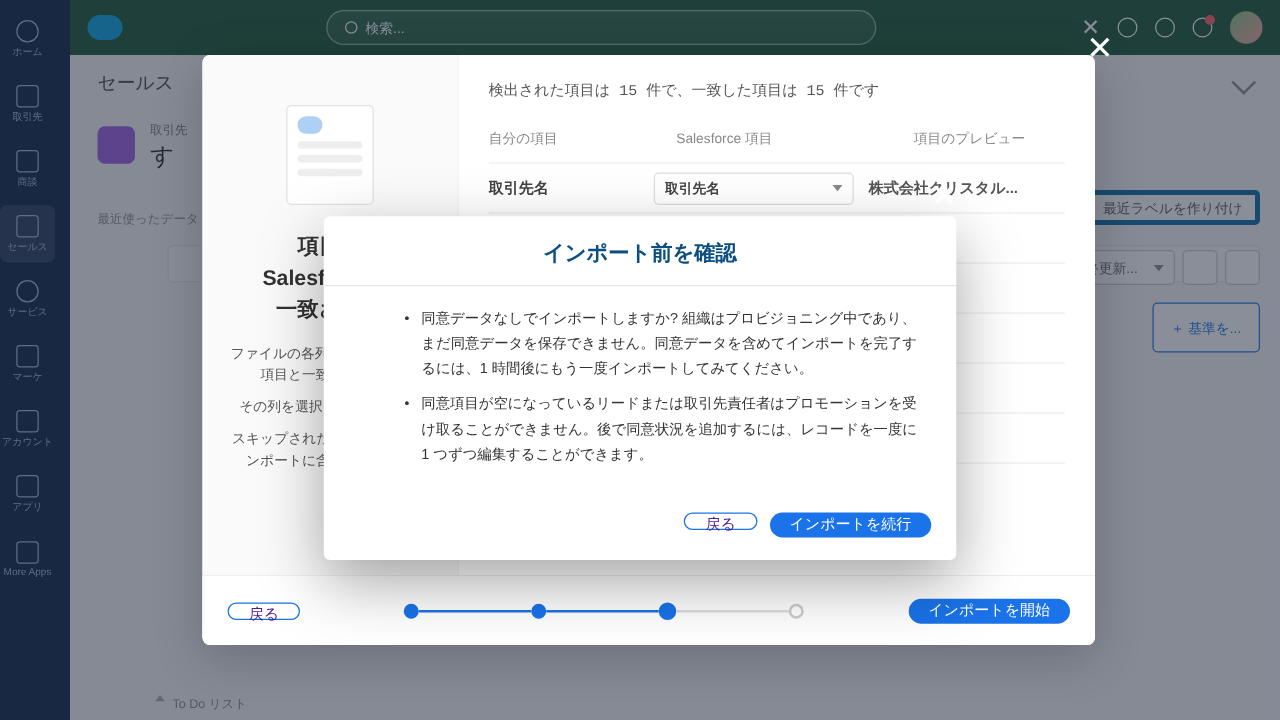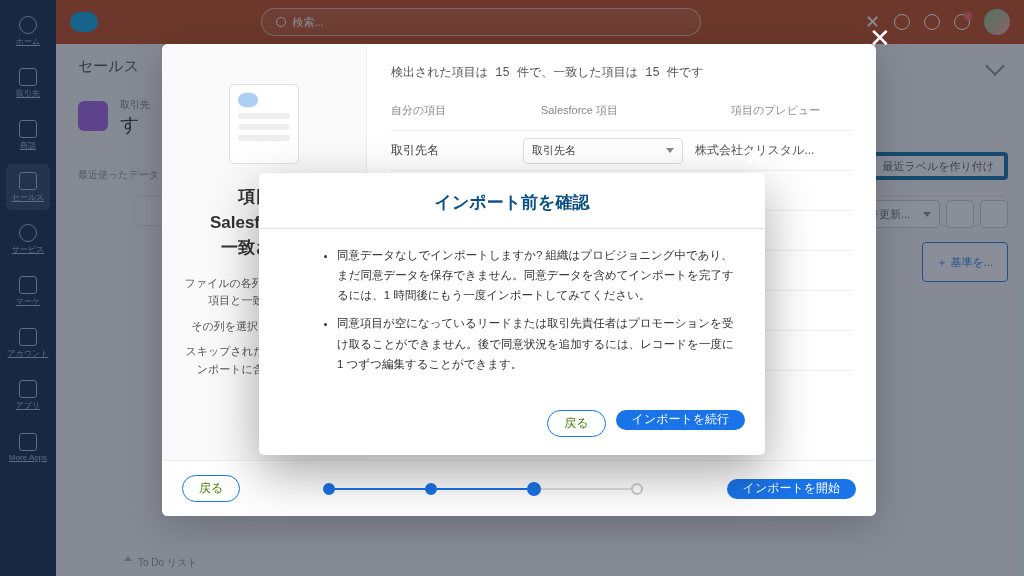--- a/index.html
+++ b/index.html
@@ -1,26 +1,26 @@
 <!DOCTYPE html>
 <html><head>
   <meta charset="utf-8">
   <style>
     * { margin: 0; padding: 0; box-sizing: border-box; font-family: -apple-system, "Hiragino Sans", "Hiragino Kaku Gothic ProN", Meiryo, sans-serif; }
     body { width: 1024px; height: 576px; overflow: hidden; background: #f3f2f2; position: relative; }
 
     
-    .left-rail { position: absolute; left: 0; top: 0; width: 56px; height: 100%; background: #061c3f; display: flex; flex-direction: column; align-items: center; padding-top: 8px; gap: 6px; color: #9bb5d4; font-size: 8px; text-decoration: underline; }
+    .left-rail { position: absolute; left: 0; top: 0; width: 56px; height: 100%; background: #061c3f; display: flex; flex-direction: column; align-items: flex-start; padding-top: 8px; gap: 6px; color: #9bb5d4; font-size: 8px; }
     .rail-item { width: 44px; height: 46px; display: flex; flex-direction: column; align-items: center; justify-content: center; border-radius: 6px; gap: 2px; }
     .rail-item.active { background: rgba(255,255,255,0.12); }
     .rail-icon { width: 18px; height: 18px; border: 1.5px solid #9bb5d4; border-radius: 3px; }
     .rail-icon.circle { border-radius: 50%; }
 
     
-    .top-header { position: absolute; left: 56px; right: 0; top: 0; height: 44px; background: #c2410c; display: flex; align-items: center; padding: 0 14px; gap: 12px; }
+    .top-header { position: absolute; left: 56px; right: 0; top: 0; height: 44px; background: #14532d; display: flex; align-items: center; padding: 0 14px; gap: 12px; }
     .sf-cloud { width: 28px; height: 20px; background: #00a1e0; border-radius: 10px; position: relative; }
     .search-wrap { flex: 1; display: flex; justify-content: center; }
     .search-box { width: 440px; height: 28px; border: 1px solid rgba(255,255,255,0.5); border-radius: 14px; background: rgba(255,255,255,0.08); color: #fff; display: flex; align-items: center; padding: 0 14px; font-size: 11px; gap: 6px; }
     .hdr-icons { display: flex; align-items: center; gap: 14px; color: #fff; }
     .hdr-ico { width: 16px; height: 16px; border: 1.5px solid #fff; border-radius: 50%; position: relative; }
     .avatar { width: 26px; height: 26px; border-radius: 50%; background: linear-gradient(135deg,#7fc97f,#ff9e9e); }
     .badge-dot { position: absolute; top: -3px; right: -3px; width: 8px; height: 8px; background: #ff5c5c; border-radius: 50%; }
 
     
     .page { position: absolute; left: 56px; top: 44px; right: 0; bottom: 0; background: #f7f7f7; }
@@ -37,29 +37,29 @@
     .wizard-illus { width: 70px; height: 80px; margin: 0 auto 20px; background: #fff; border: 1px solid #e2e2e2; border-radius: 4px; position: relative; padding: 8px; }
     .wizard-illus-cloud { width: 20px; height: 14px; background: #aed0f5; border-radius: 7px; margin-bottom: 6px; }
     .wizard-illus-line { height: 6px; background: #eee; border-radius: 3px; margin: 5px 0; }
     .wizard-left h3 { font-size: 17px; font-weight: 600; line-height: 1.5; margin-bottom: 14px; }
     .wizard-left p { font-size: 11px; color: #555; line-height: 1.6; margin-bottom: 8px; }
     .wizard-right { flex: 1; padding: 20px 24px; font-size: 12px; color: #333; }
     .wizard-detect { font-size: 12px; color: #555; margin-bottom: 22px; font-family: Liberation Mono, monospace; }
     .wizard-cols { display: flex; gap: 30px; font-size: 11px; color: #888; margin-bottom: 12px; }
     .wizard-cols > div:nth-child(1){ width: 120px; }
     .wizard-cols > div:nth-child(2){ width: 160px; }
-    .mapping-row { display: flex; align-items: center; gap: 12px; height: 40px; border-top: 1px solid #eee; font-size: 12px; }
+    .mapping-row { display: flex; align-items: center; gap: 12px; height: 40px; border-top: 1px solid #eee; font-size: 12px; font-weight: bold; }
     .mapping-row .c1 { width: 120px; color: #444; }
     .mapping-row .c2 { width: 160px; }
     .mapping-row .c3 { flex: 1; color: #555; }
     .faux-select { width: 100%; height: 26px; border: 1px solid #ddd; border-radius: 4px; display: flex; align-items: center; justify-content: space-between; padding: 0 8px; color: #444; font-size: 11px; }
     .chev { width: 0; height: 0; border-left: 4px solid transparent; border-right: 4px solid transparent; border-top: 5px solid #888; }
 
     .wizard-footer { position: absolute; left: 0; right: 0; bottom: 0; height: 56px; border-top: 1px solid #eee; display: flex; align-items: center; padding: 0 20px; background: #fff; border-radius: 0 0 6px 6px; }
-    .btn-outline-blue { border: 1px solid #1a73e8; color: #4d7c0f; background: #fff; height: 27px; padding: 0 16px; border-radius: 15px; font-size: 12px; }
+    .btn-outline-blue { border: 1px solid #1a73e8; color: #4c1d95; background: #fff; height: 14px; padding: 0 16px; border-radius: 15px; font-size: 12px; }
     .btn-blue { background: #1a73e8; color: #fff; height: 20px; padding: 0 16px; border: none; border-radius: 15px; font-size: 12px; }
     .progress { flex: 1; display: flex; align-items: center; justify-content: center; gap: 0; }
     .pdot { width: 12px; height: 12px; border-radius: 50%; border: 2px solid #1a73e8; background: #fff; }
     .pdot.filled { background: #1a73e8; }
     .pdot.empty { border-color: #ccc; }
     .pline { width: 90px; height: 2px; background: #1a73e8; }
     .pline.grey { background: #ddd; }
 
     .wizard-close { position: absolute; right: -20px; top: -22px; width: 32px; height: 32px; color: #fff; font-size: 26px; display: flex; align-items: center; justify-content: center; cursor: pointer; }
 

